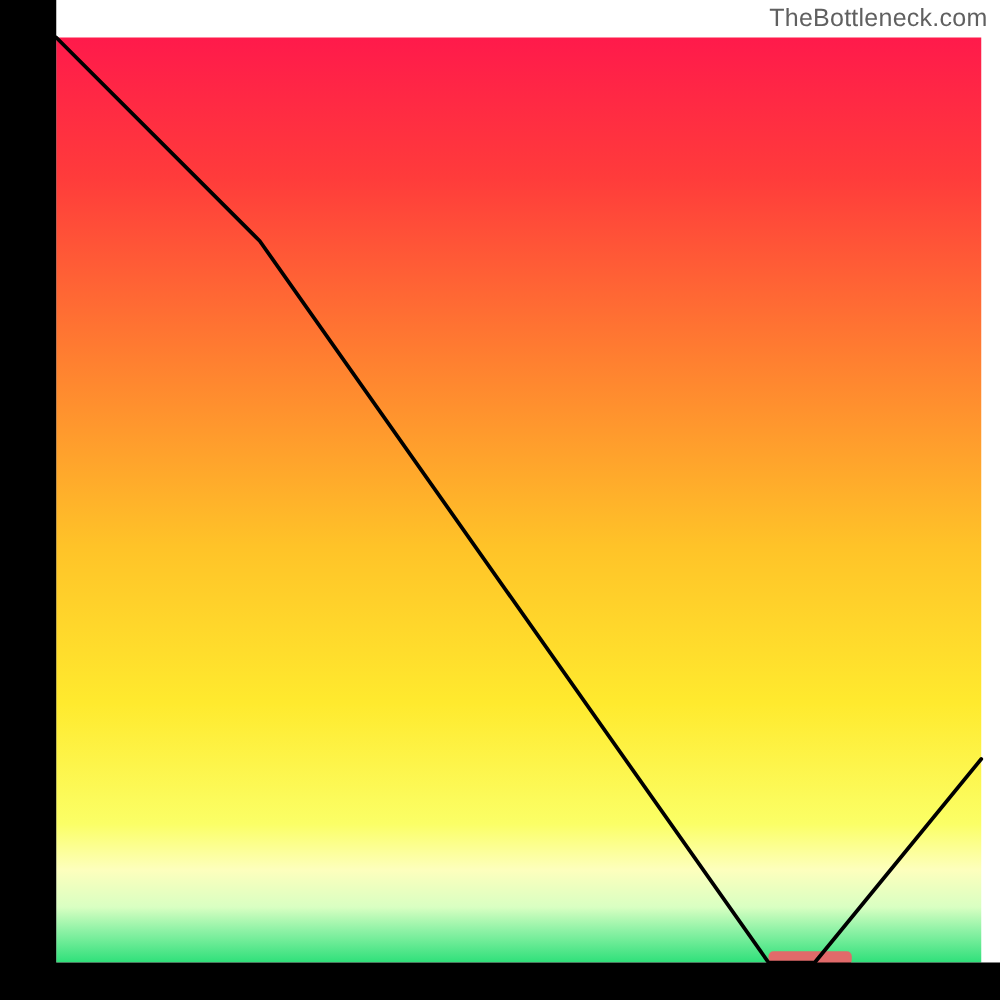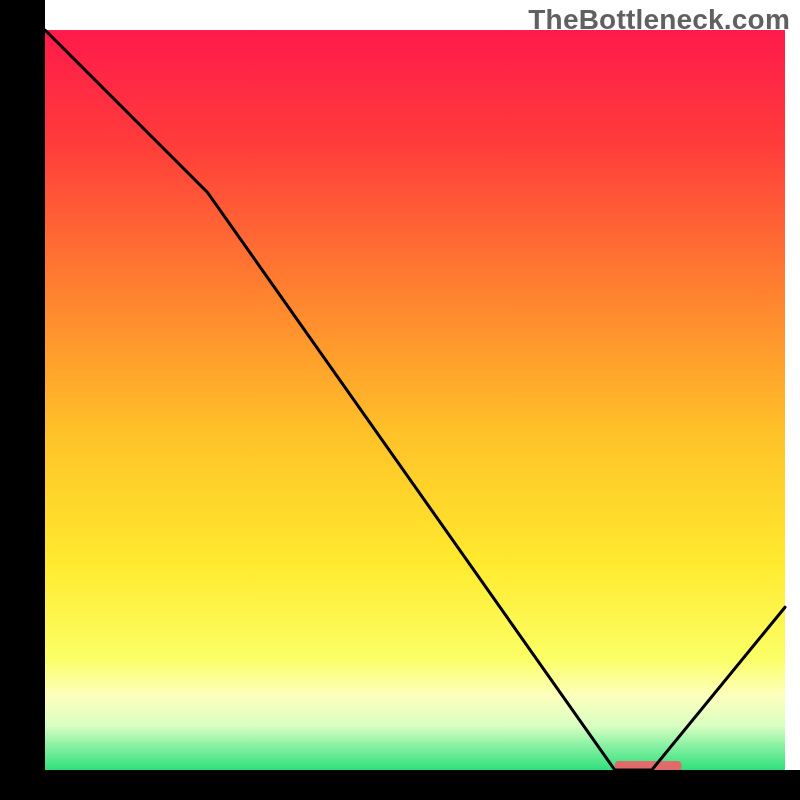--- a/index.html
+++ b/index.html
@@ -16,22 +16,22 @@
     width: 800px;
     height: 800px;
   }
   svg {
     display: block;
   }
   .watermark {
     position: absolute;
     top: 4px;
     right: 10px;
-    font-size: 28px;
-    font-weight: 700;
+    font-size: 20px;
+    font-weight: 400;
     color: #606060;
     letter-spacing: 0.2px;
     user-select: none;
     pointer-events: none;
   }
 </style>
 </head>
 <body>
 
 <div class="canvas-wrap">

